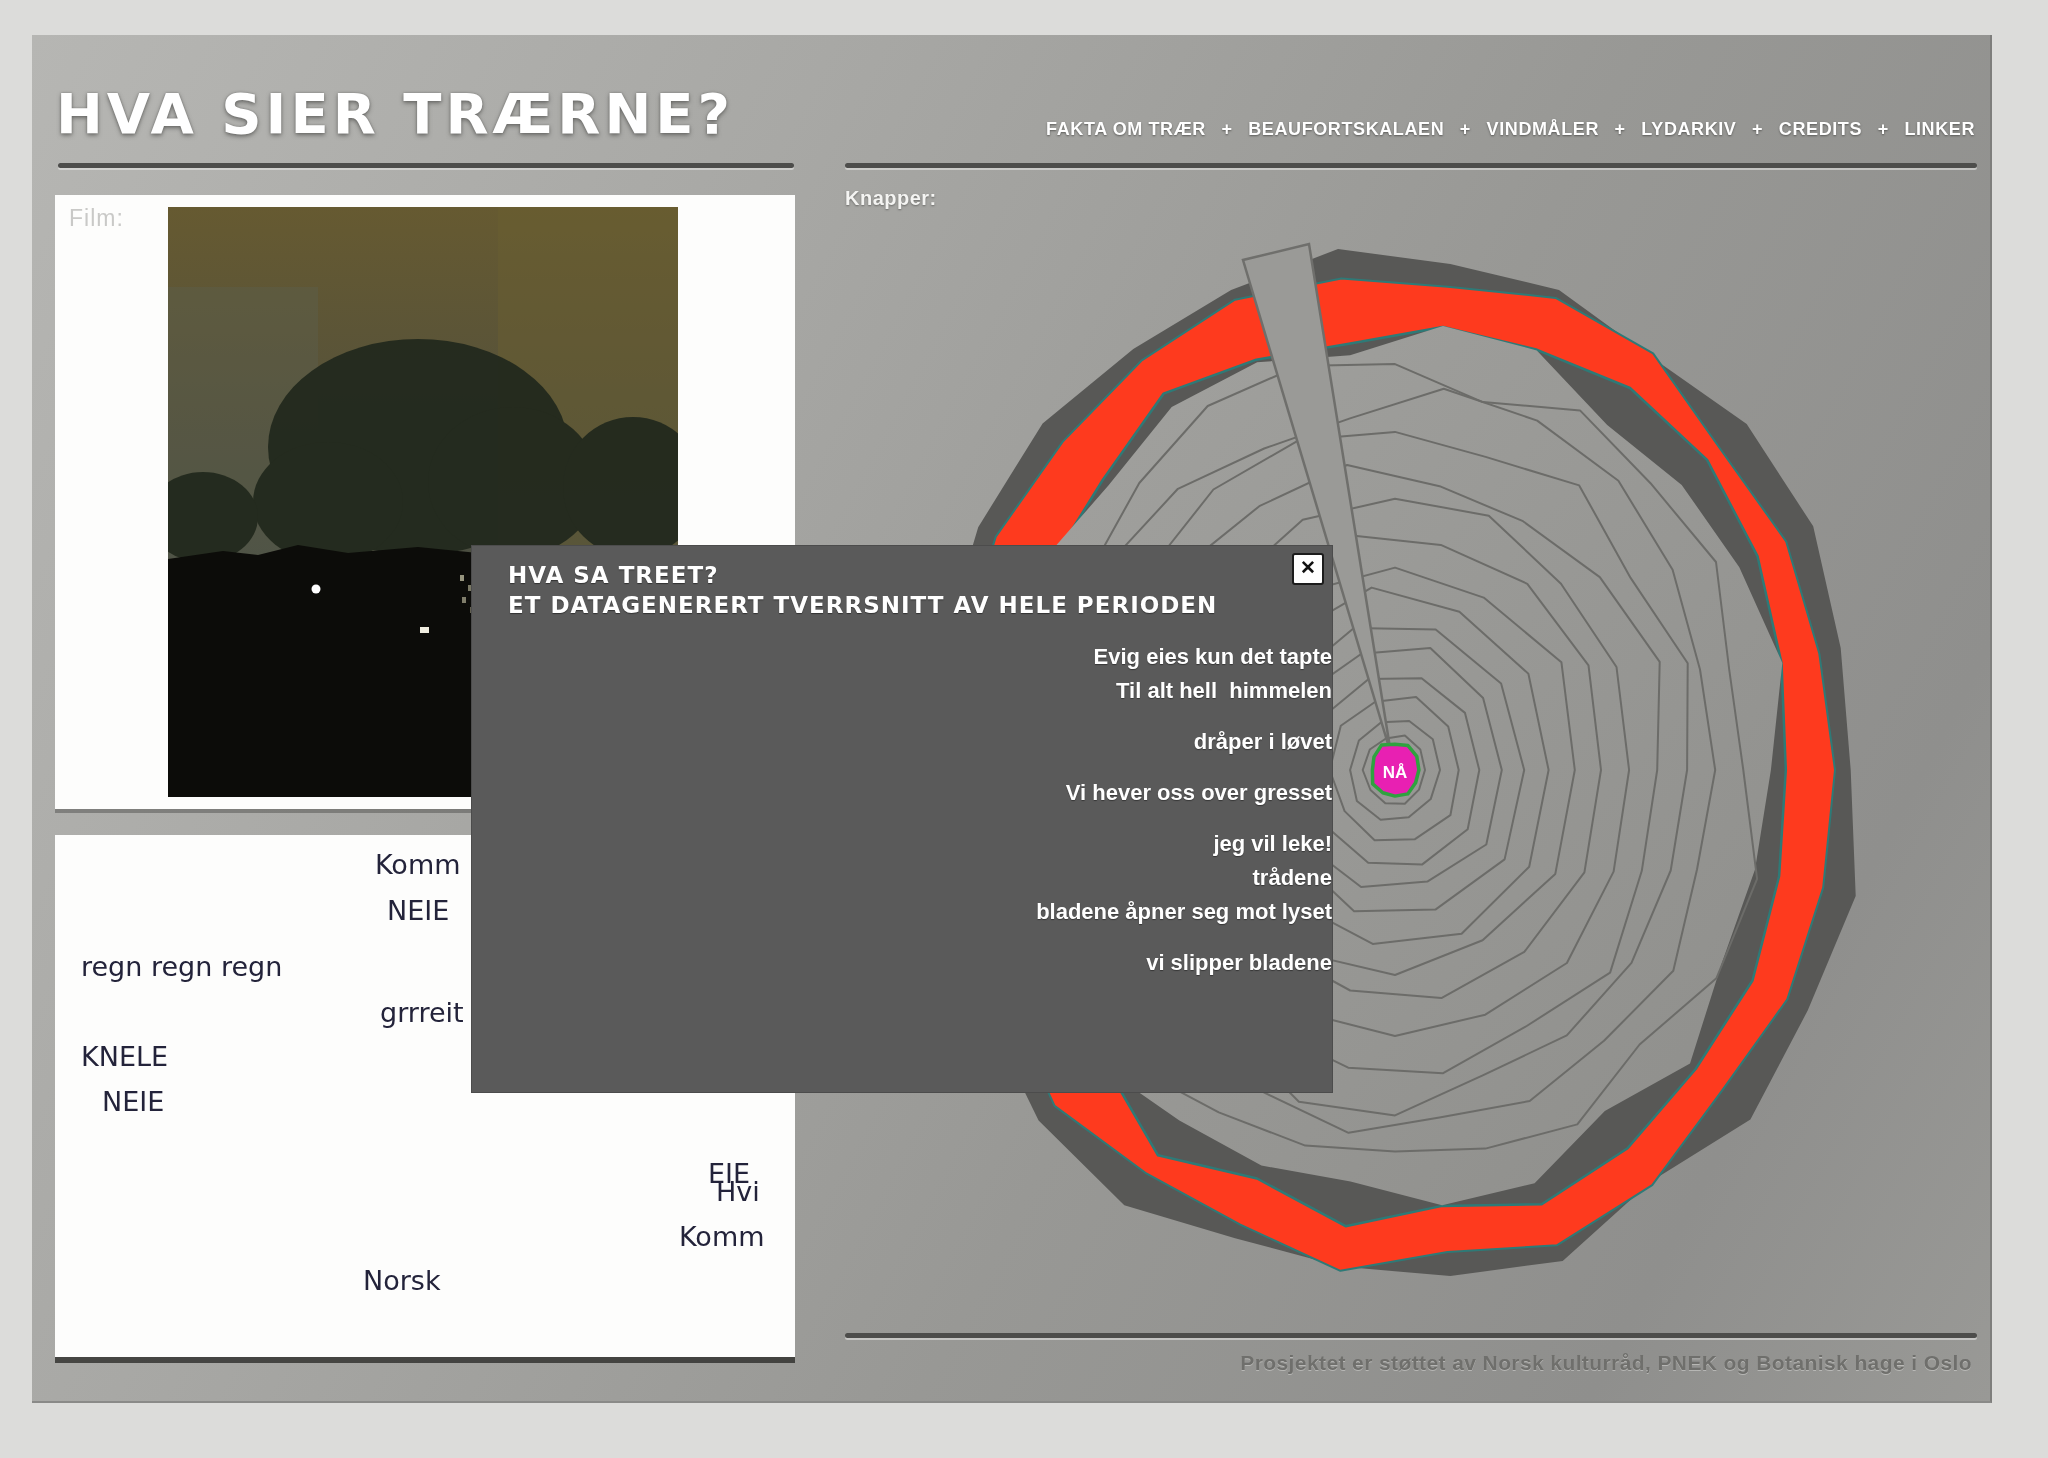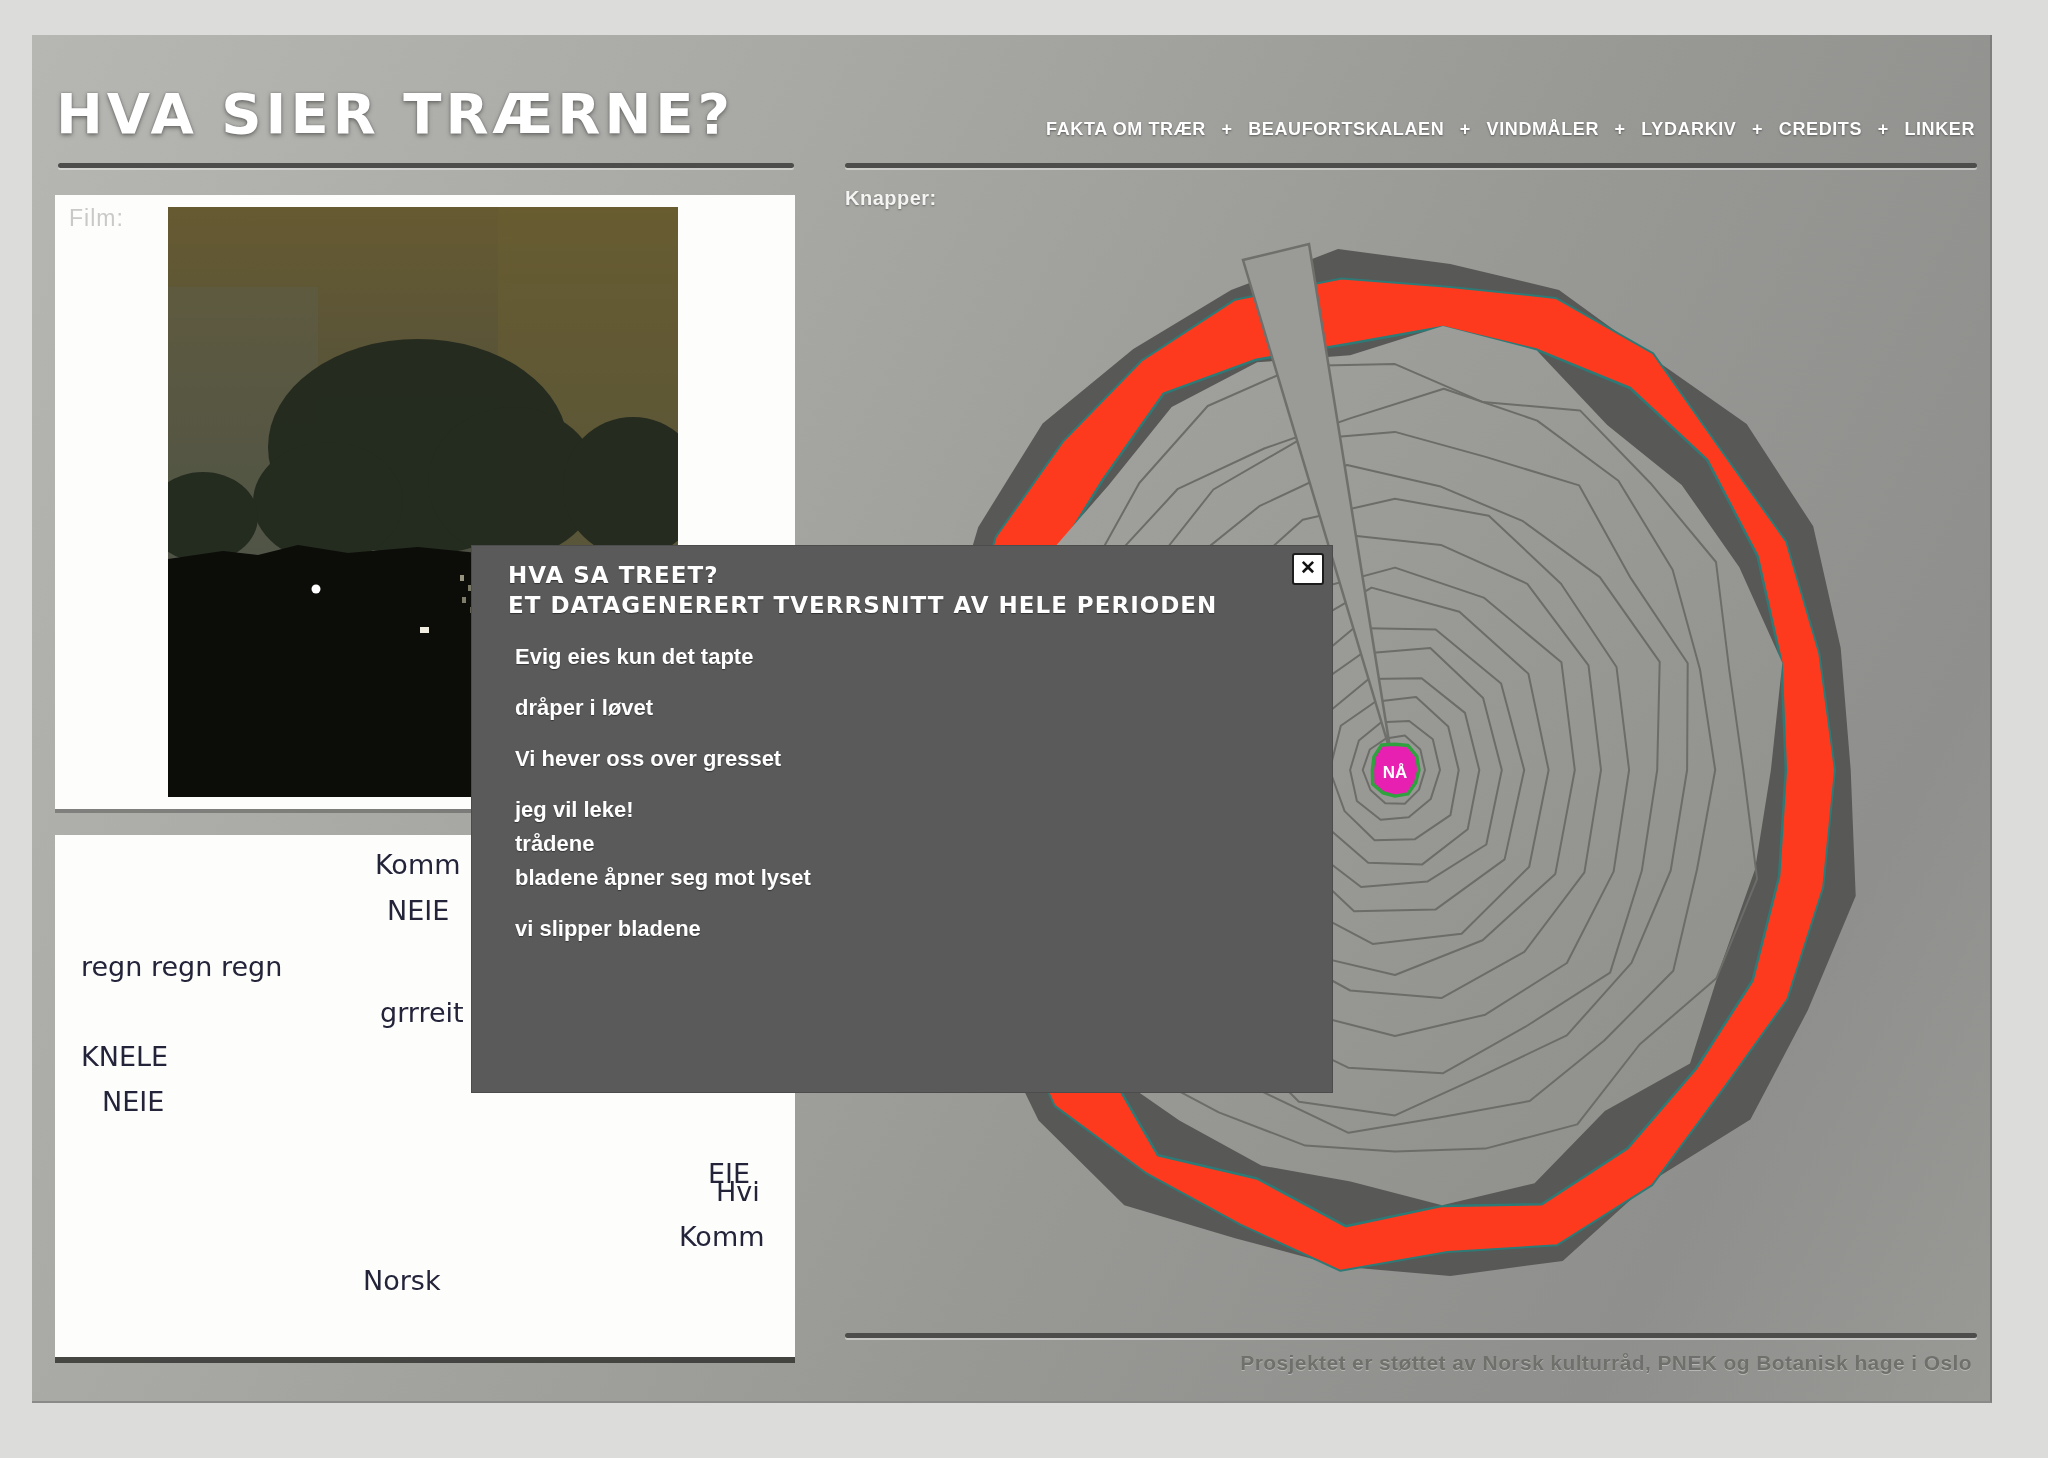--- a/index.html
+++ b/index.html
@@ -83,21 +83,21 @@
   .popup-title{
     margin:0;padding:0 0 0 36px;
     font-family:"DejaVu Sans", sans-serif;
     font-size:23px;font-weight:700;letter-spacing:1px;line-height:30px;
     text-shadow:0 1px 1px rgba(40,40,40,.8);
     white-space:pre;
   }
   #popup-title-1{padding-top:14px;}
   .pline{
     padding-left:43px;font-size:22px;font-weight:700;line-height:34px;
-    text-shadow:0 1px 1px rgba(40,40,40,.7);white-space:pre;
+    text-shadow:0 1px 1px rgba(40,40,40,.7);white-space:pre;text-align:right;
   }
   .pline.gap{margin-top:17px;}
   #popup .first-line{margin-top:20px;}
   #close-btn{
     position:absolute;top:7px;right:8px;width:28px;height:28px;
     background:#ffffff;border:2px solid #1c1c1c;border-radius:3px;
     color:#111;font-size:19px;font-weight:700;line-height:26px;text-align:center;
     cursor:pointer;user-select:none;
   }
   
@@ -212,20 +212,21 @@
         <path d="M523.9,540.0L520.6,552.8L512.8,563.9L500.0,566.1L487.8,562.7L477.7,553.9L477.4,540.0L479.0,526.9L486.6,514.9L500.0,514.2L513.0,515.6L521.8,526.4Z" fill="#e820b2" stroke="#2fa23f" stroke-width="3.5" stroke-linejoin="round"></path>
       </g>
     <text id="now-text" x="500" y="548" text-anchor="middle" font-family="Liberation Sans, sans-serif" font-size="17" font-weight="bold" fill="#ffffff">NÅ</text>
   </svg>
 
   <div id="popup">
     <div id="close-btn">✕</div>
     <p class="popup-title" id="popup-title-1">HVA SA TREET?</p>
     <p class="popup-title">ET DATAGENERERT TVERRSNITT AV HELE PERIODEN</p>
     <div class="pline first-line">Evig eies kun det tapte</div>
+    <div class="pline">Til alt hell  himmelen</div>
     <div class="pline gap">dråper i løvet</div>
     <div class="pline gap">Vi hever oss over gresset</div>
     <div class="pline gap">jeg vil leke!</div>
     <div class="pline">trådene</div>
     <div class="pline">bladene åpner seg mot lyset</div>
     <div class="pline gap">vi slipper bladene</div>
   </div>
 
   <div class="rule" id="footer-rule"></div>
   <div id="footer-credit">Prosjektet er støttet av Norsk kulturråd, PNEK og Botanisk hage i Oslo</div>

